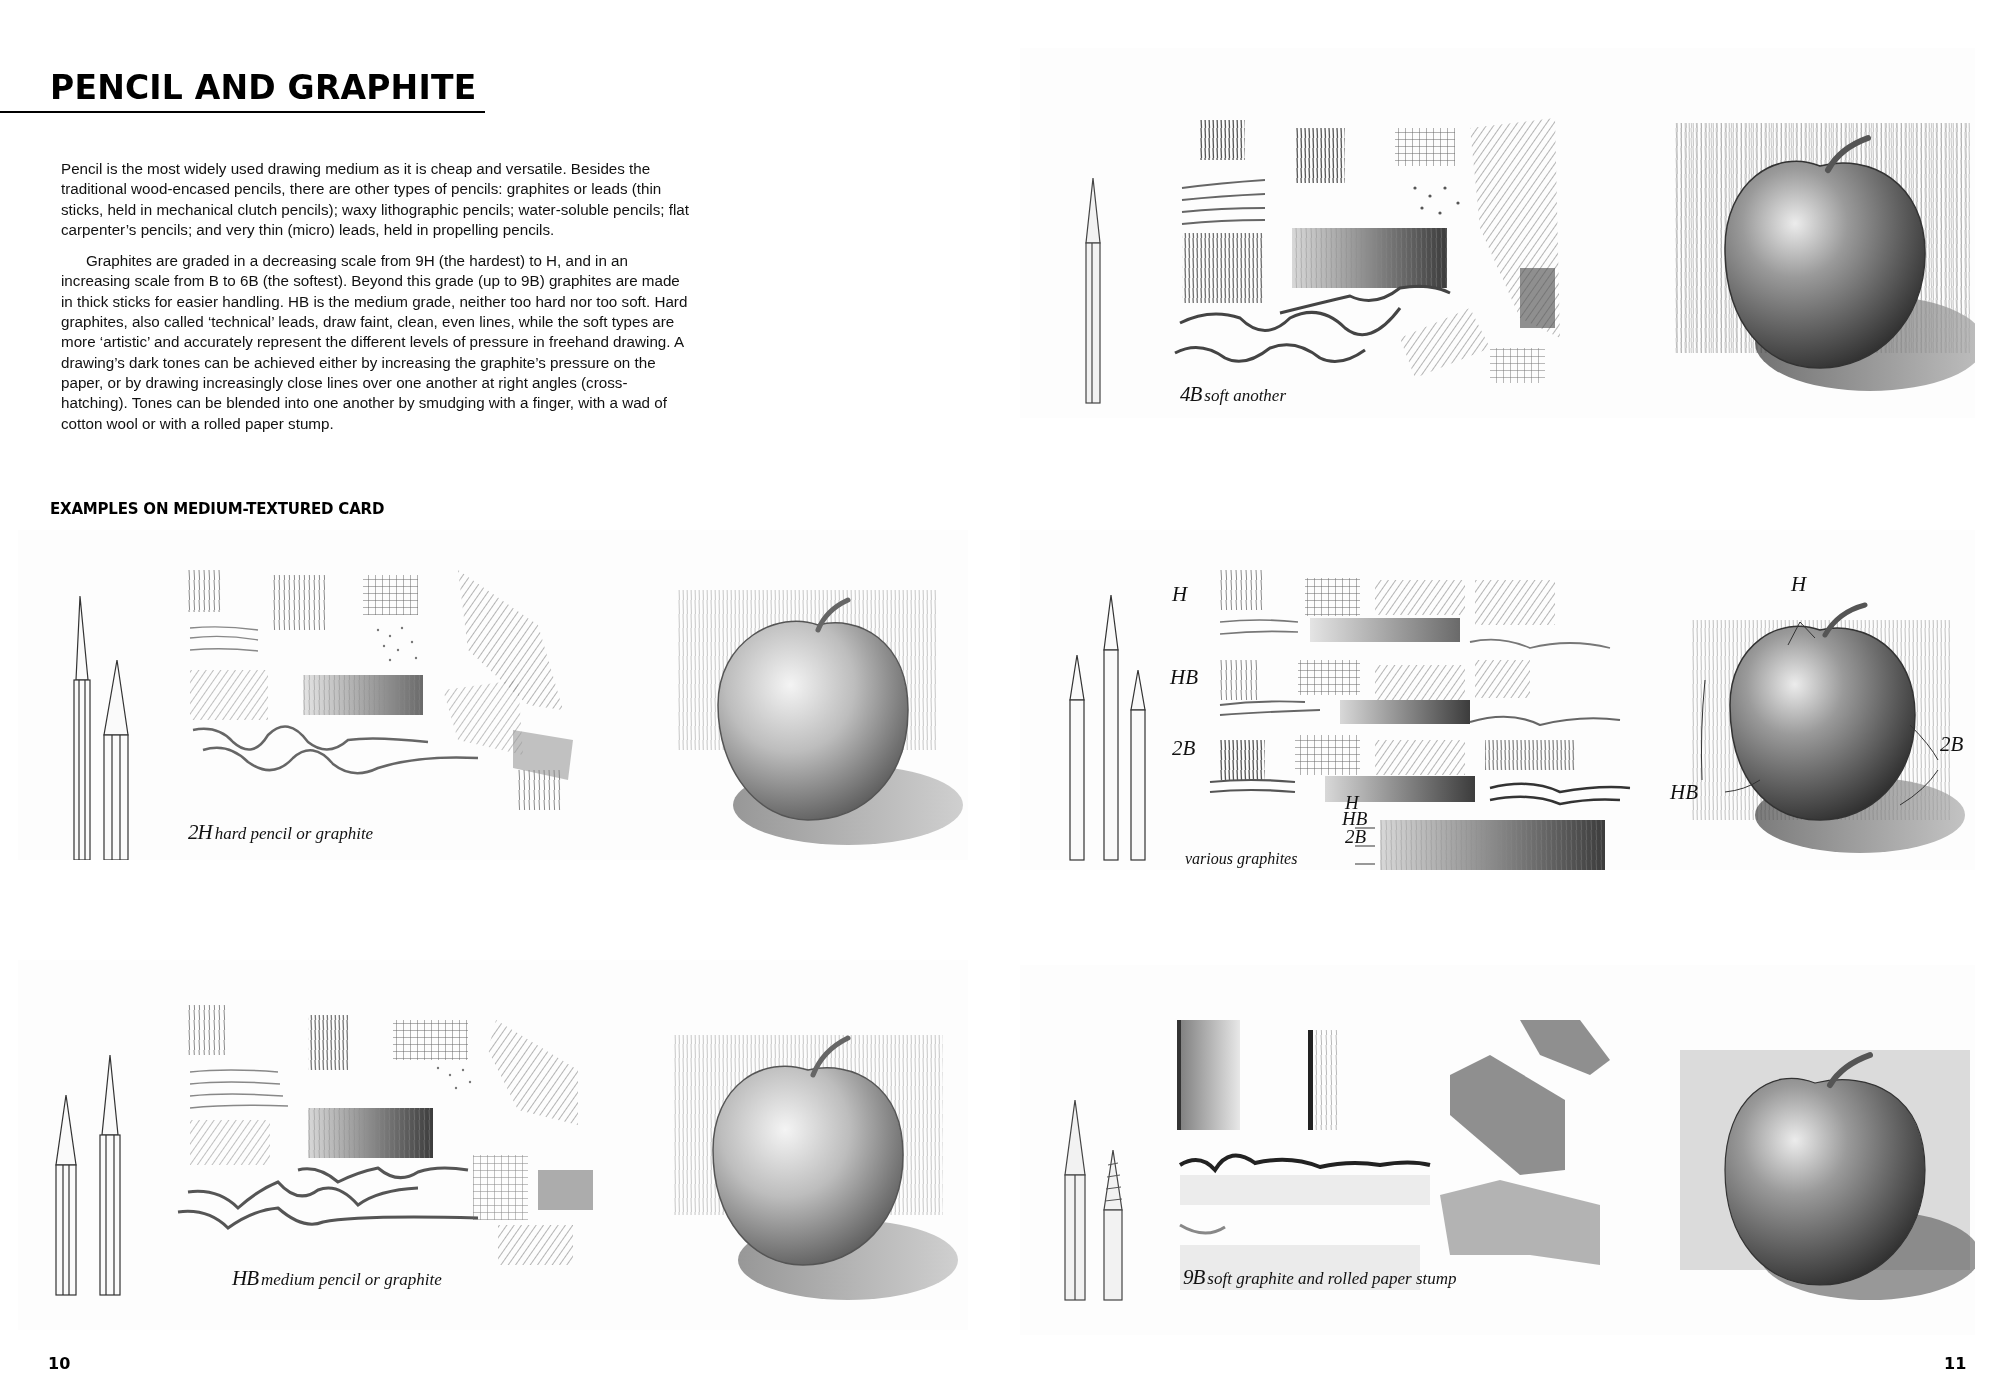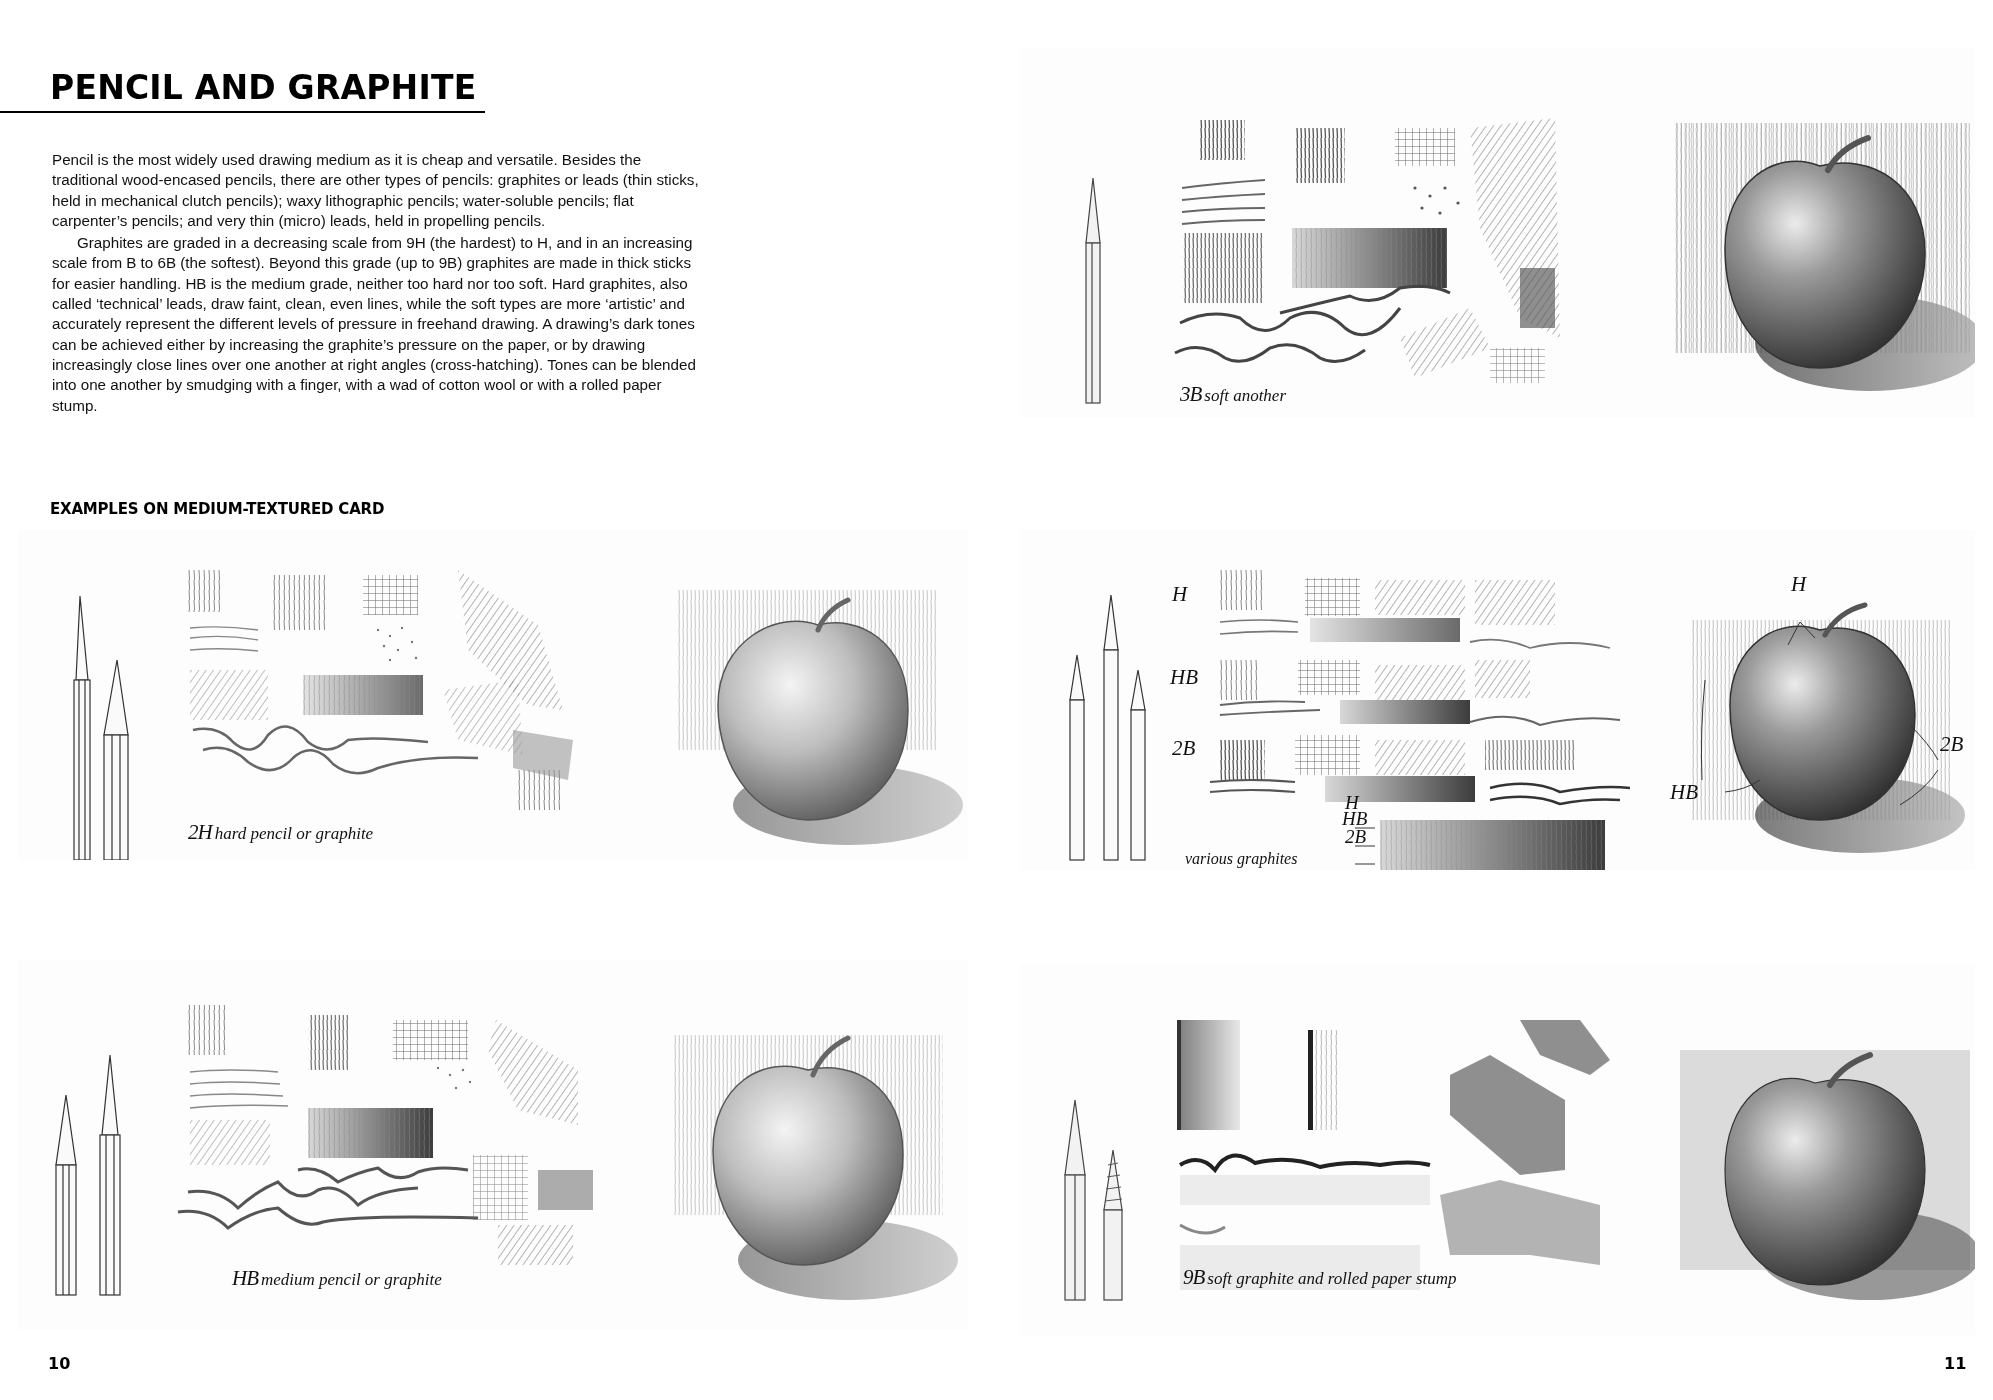--- a/index.html
+++ b/index.html
@@ -11,21 +11,21 @@
     font-family: "DejaVu Sans", sans-serif; font-weight: bold;
     font-size: 33px; letter-spacing: 0.2px; color: #000; text-align: right;
   }
   .title-rule {
     position: absolute; left: 0; top: 111px; width: 485px; height: 2px; background: #000;
   }
   .body-text {
     position: absolute; left: 50px; top: 148px; width: 655px;
     font-size: 15.2px; line-height: 20.3px; color: #111;
   }
-  .body-text p { margin: 2px; }
+  .body-text p { margin: 11px; }
   .body-text p.indent { text-indent: 25px; }
 
   .subheading {
     position: absolute; left: 50px; top: 500px;
     font-family: "DejaVu Sans", sans-serif; font-weight: bold;
     font-size: 15px; color: #000; letter-spacing: -0.2px;
   }
 
   .panel { position: absolute; background: #fdfdfd; }
   .panel svg { position: absolute; left: 0; top: 0; }
@@ -246,21 +246,21 @@
     <rect x="470" y="300" width="55" height="35" fill="url(#xhatch)" opacity="0.9"></rect>
     <g>
       <rect x="655" y="75" width="295" height="230" fill="url(#bgHatch)"></rect>
       <rect x="655" y="75" width="295" height="230" fill="url(#vhatch)" opacity="0.45"></rect>
       <ellipse cx="850" cy="295" rx="115" ry="48" fill="url(#shadowGrad)" opacity="0.75"></ellipse>
       <path d="M800 118 C755 100 705 135 705 200 C705 275 745 320 800 320 C855 320 905 275 905 205 C905 135 850 105 800 118 Z" fill="url(#appleShadeDark)" stroke="#333" stroke-width="1.5"></path>
       <path d="M808 122 Q820 100 848 90" stroke="#555" stroke-width="6" fill="none" stroke-linecap="round"></path>
     </g>
   </svg>
   <div class="caption" style="left:160px; top:334px;">
-    <span class="grade">3B</span><span>soft another</span>
+    <span class="grade">4B</span><span>soft another</span>
   </div>
 </div>
 
 <div class="panel" style="left:1020px; top:530px; width:955px; height:340px;">
   <svg width="955" height="340">
     <g stroke="#333" stroke-width="1.2" fill="#fafafa">
       <polygon points="57,125 50,170 64,170"></polygon>
         <rect x="50" y="170" width="14" height="160"></rect>
       <polygon points="91,65 84,120 98,120"></polygon>
         <rect x="84" y="120" width="14" height="210"></rect>

